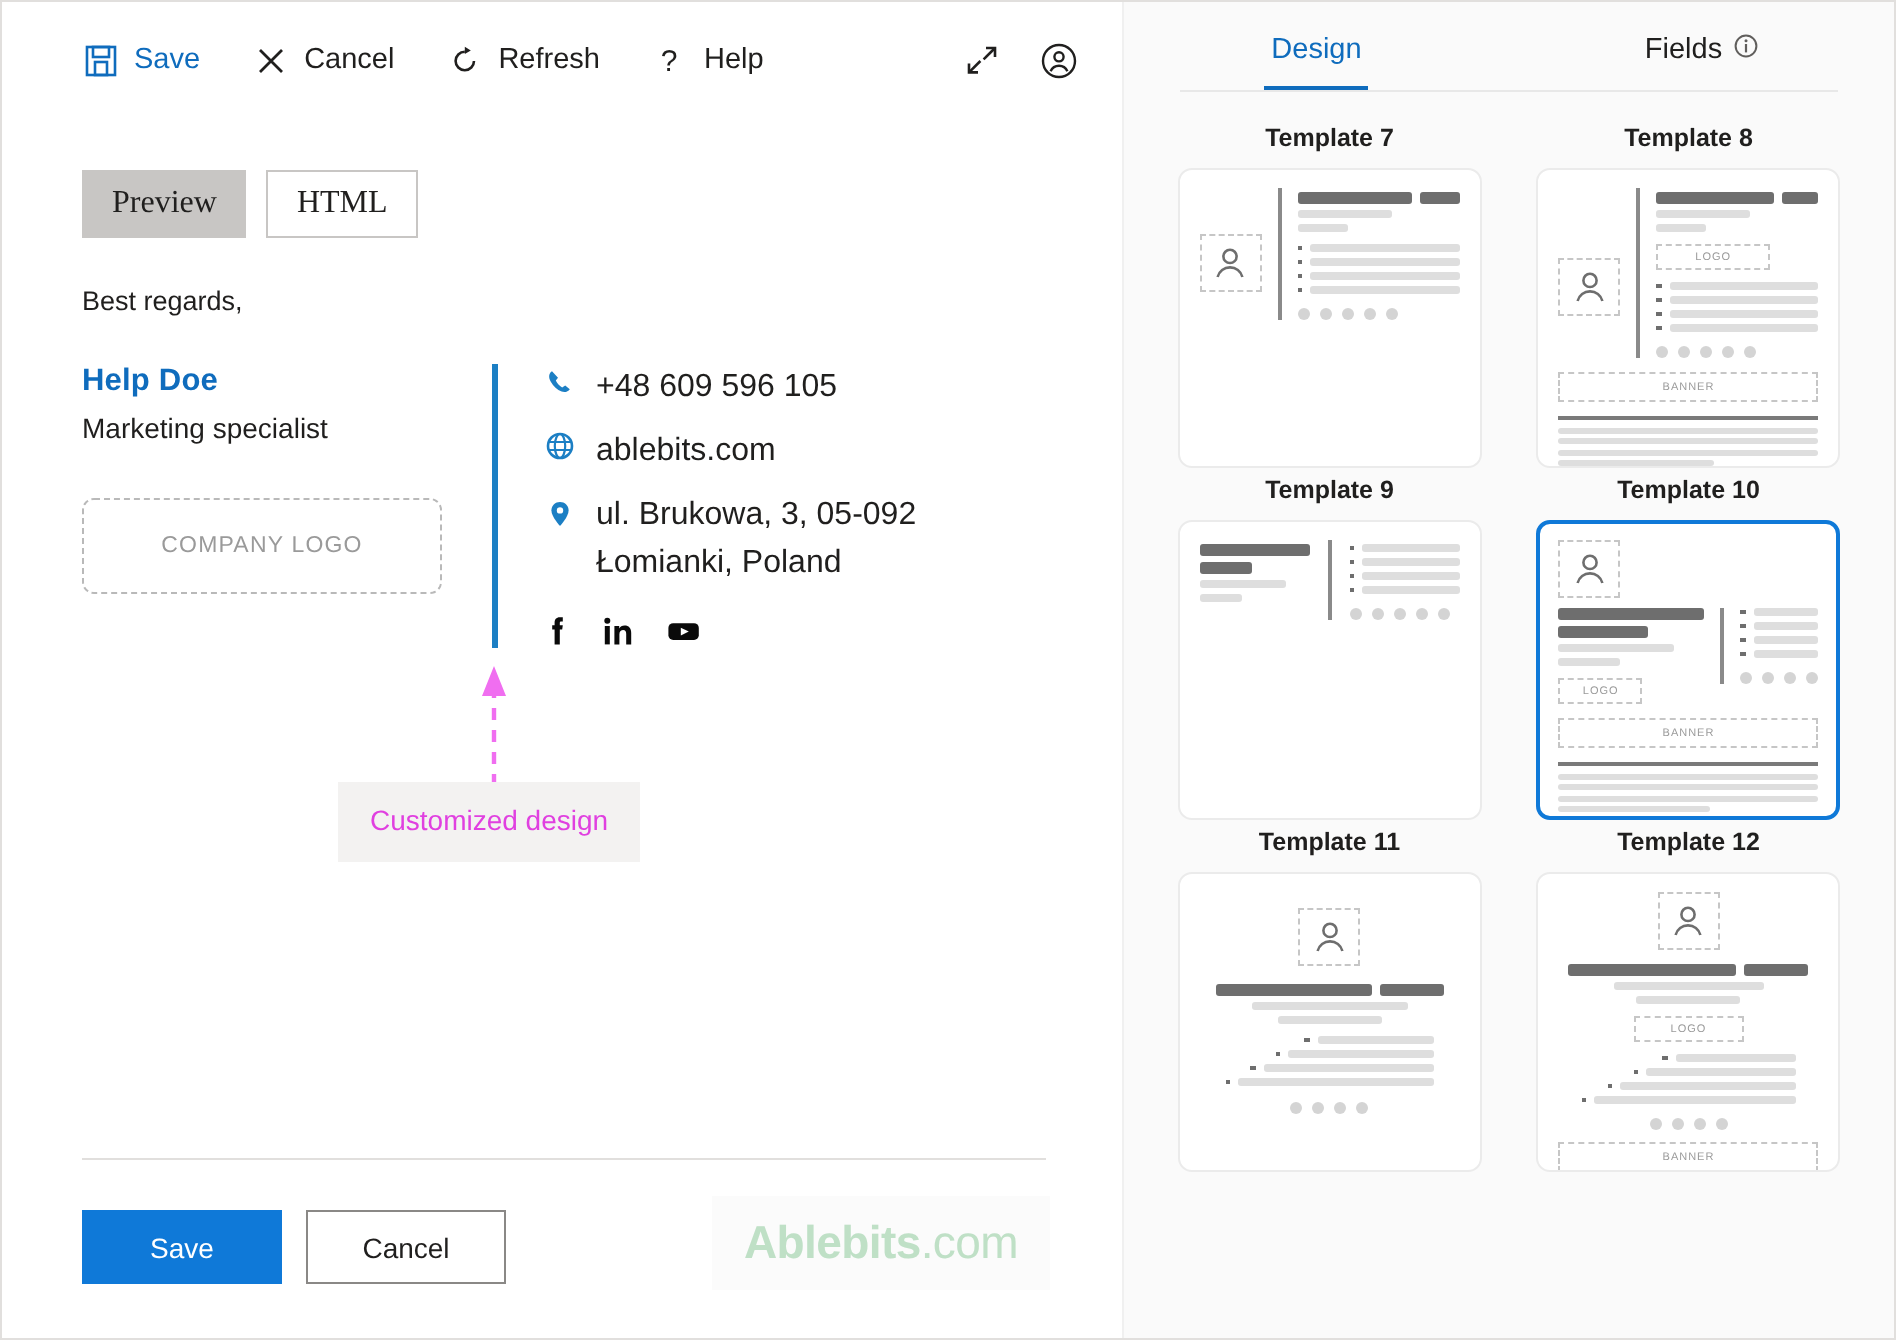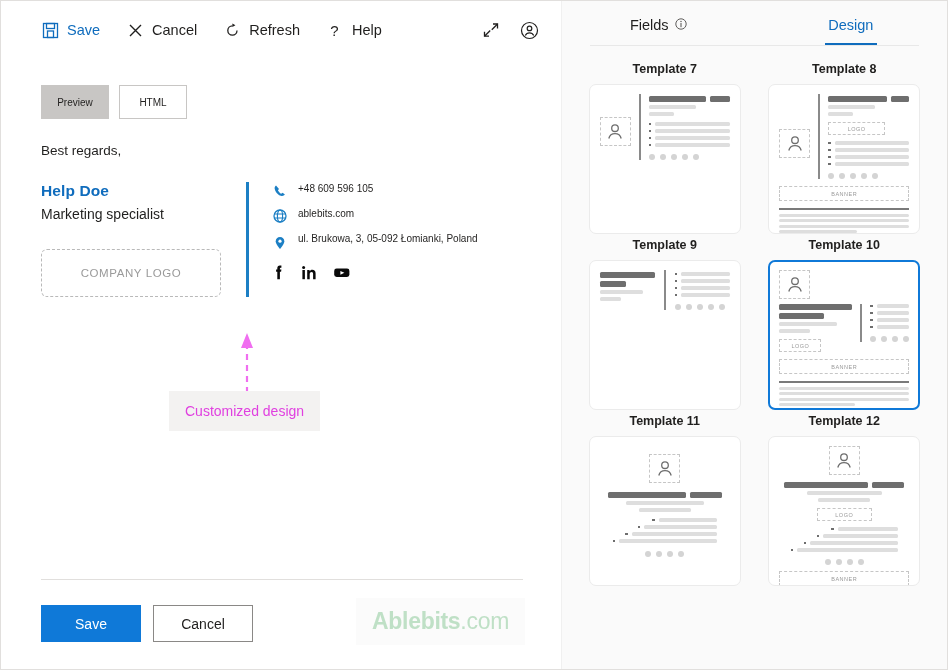--- a/index.html
+++ b/index.html
@@ -25,42 +25,42 @@
   .tb-right .tb-icon { width: 20px; height: 20px; cursor: pointer; }
 
   .namerow { display: flex; align-items: center; padding: 0 40px; margin-top: 26px; gap: 10px; }
   .nameinput {
     width: 325px; height: 34px; border: 1px solid #8a8886; background: #fff;
     font-family: "Liberation Sans", sans-serif; font-size: 16px; color: #201f1e;
     padding: 0 10px; outline: none; border-radius: 1px;
   }
   .segbtn {
     height: 34px; min-width: 68px; padding: 0 14px; border: 1px solid #c8c6c4;
-    background: #fff; font-family: Liberation Sans, sans-serif; font-size: 10px;
+    background: #fff; font-family: Liberation Serif, serif; font-size: 16px;
     color: #201f1e; cursor: pointer; display: inline-flex; align-items: center; justify-content: center;
   }
   .segbtn.active { background: #c8c6c4; border-color: #c8c6c4; }
 
   
   .sig { padding: 0 40px; margin-top: 24px; }
   .sig-greeting { font-size: 13.5px; color: #201f1e; }
   .sig-body { display: flex; margin-top: 24px; }
   .sig-left { width: 205px; flex: 0 0 205px; padding-right: 10px; }
   .sig-name { font-size: 15.5px; font-weight: bold; color: #0f6cbd; letter-spacing: .1px; }
   .sig-title { font-size: 14px; color: #201f1e; margin-top: 6px; }
   .logo-box {
     margin-top: 27px; width: 180px; height: 48px; border: 1px dashed #b9b9b9; border-radius: 6px;
     display: flex; align-items: center; justify-content: center;
     font-size: 11.5px; letter-spacing: .6px; color: #9a9a9a;
   }
   .sig-divider { width: 3px; background: #1c7fc4; flex: 0 0 3px; margin-right: 22px; align-self: stretch; }
   .sig-right { flex: 1; }
   .c-row { display: flex; align-items: flex-start; margin-bottom: 9px; }
   .c-ico { width: 17px; flex: 0 0 17px; margin-right: 10px; display: flex; justify-content: center; padding-top: 2px; }
-  .c-txt { font-size: 10px; color: #201f1e; line-height: 1.45; }
+  .c-txt { font-size: 16px; color: #201f1e; line-height: 1.45; }
   .c-row.addr .c-ico { padding-top: 4px; }
   .socials { display: flex; align-items: center; gap: 14px; margin-top: 14px; }
   .socials span { display: inline-flex; }
 
   
   .callout { position: absolute; left: 168px; top: 390px; background: #f3f2f1; padding: 11px 16px; }
   .callout-txt { font-size: 14px; color: #e040e0; white-space: nowrap; }
   .arrow { position: absolute; left: 238px; top: 330px; width: 16px; height: 62px; }
 
   
@@ -256,37 +256,37 @@
       <button class="btn-primary">Save</button>
       <button class="btn-second">Cancel</button>
     </div>
     <div class="brand">
       <span class="brand-txt"><b>Ablebits</b><span>.com</span></span>
     </div>
   </div>
 
   <div class="panel">
     <div class="tabs">
+      <div class="tab active">
+        <span class="lbl">
+            <span>Design</span>
+          </span>
+      </div>
       <div class="tab">
         <span class="lbl">
           <span>Fields</span>
           <span>
             <svg width="12" height="12" viewBox="0 0 12 12">
                 <circle cx="6" cy="6" r="5.2" fill="none" stroke="#605e5c" stroke-width="1"></circle>
                 <circle cx="6" cy="3.4" r=".75" fill="#605e5c"></circle>
                 <rect x="5.45" y="5" width="1.1" height="4.2" fill="#605e5c"></rect>
               </svg>
           </span>
         </span>
       </div>
-      <div class="tab active">
-        <span class="lbl">
-            <span>Design</span>
-          </span>
-      </div>
     </div>
     <div class="tabline"></div>
 
     <div class="grid">
 
       <div class="cell">
         <div class="cell-label">Template 7</div>
         <div class="thumb">
           <div class="r" style="gap:8px;">
             <div class="col" style="justify-content:center;padding-top:8px;">

